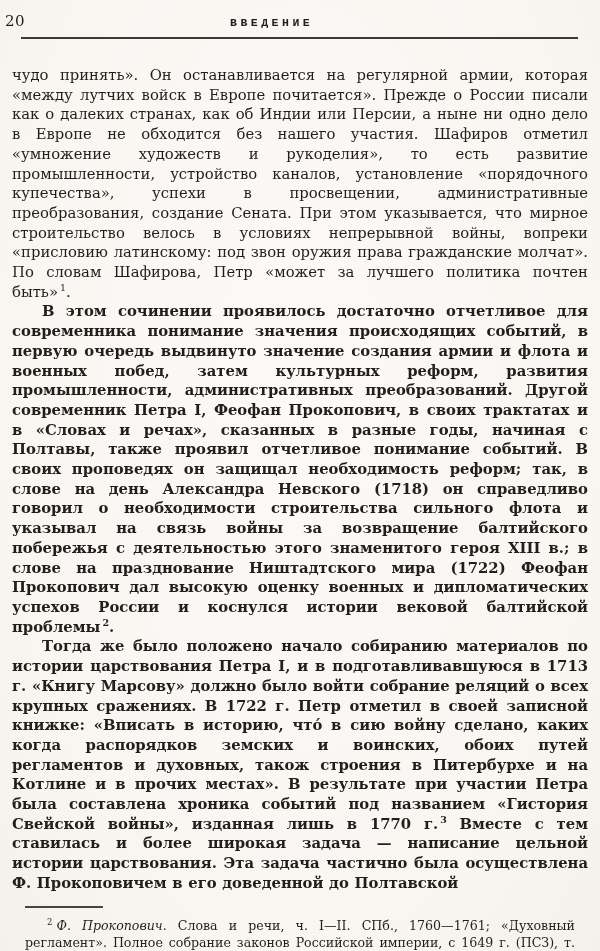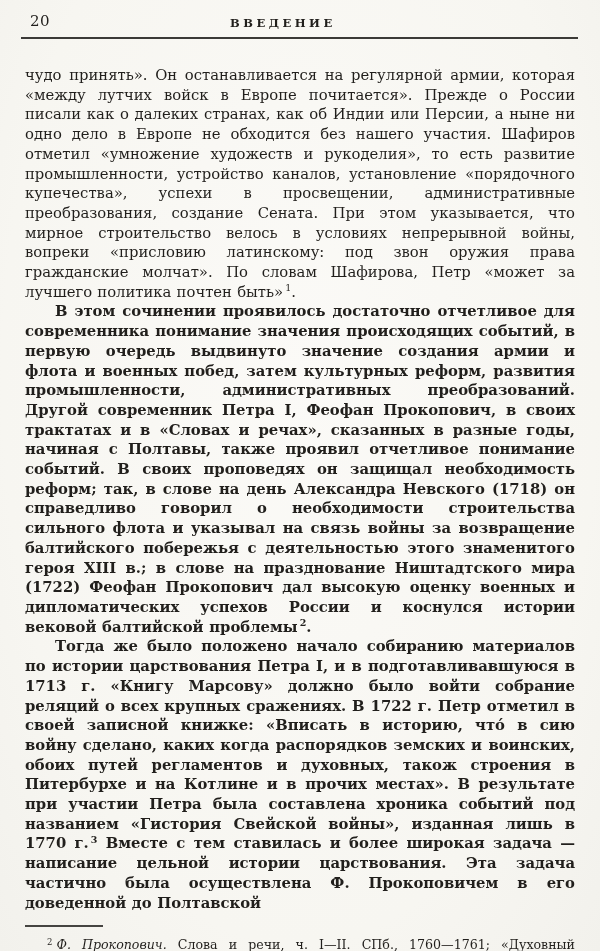--- a/index.html
+++ b/index.html
@@ -10,34 +10,34 @@
     margin: 0 auto;
     background: #f9f8f4;
     background-image: radial-gradient(ellipse at 50% 40%, #fbfaf7 0%, #f7f6f1 70%, #f2f1ec 100%);
     color: #211f1c;
     font-family: "DejaVu Serif", "Liberation Serif", serif;
     overflow: hidden;
     box-sizing: border-box;
   }
   .header { position: relative; height: 39px; }
   .pagenum {
-    position: absolute; left: 30px; top: 12px;
+    position: absolute; left: 5px; top: 12px;
     font-size: 15px; letter-spacing: 0.5px;
   }
   .runtitle {
     position: absolute; left: 230px; top: 16px;
-    font-size: 11.5px; font-weight: bold; letter-spacing: 3.5px;
+    font-size: 11.5px; font-weight: bold; letter-spacing: 3.5px; font-family: Liberation Mono, monospace;
   }
   .headrule {
     position: absolute; left: 21px; top: 37px;
     width: 557px; height: 2px;
     background: #3b3a37;
   }
   .bodytext {
-    margin: 0 25px;
+    margin: 0 12px;
     padding-top: 26px;
     text-align: justify;
     font-size: 14.8px;
     line-height: 19.7px;
     word-spacing: 0.5px;
     hyphens: auto;
     -webkit-hyphens: auto;
   }
   .bodytext p { margin: 0; }
   .bodytext p.indent { text-indent: 30px; font-weight: bold; }

